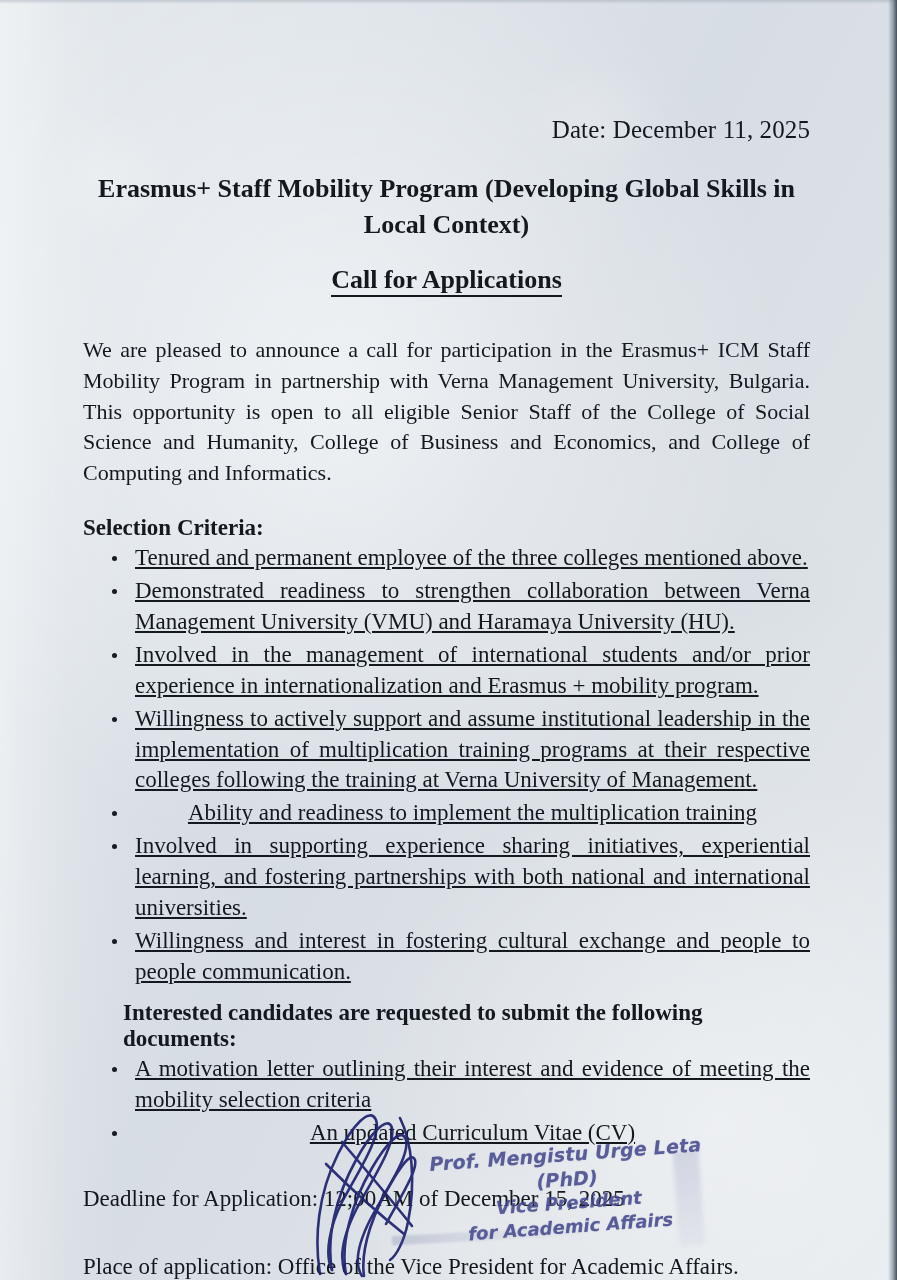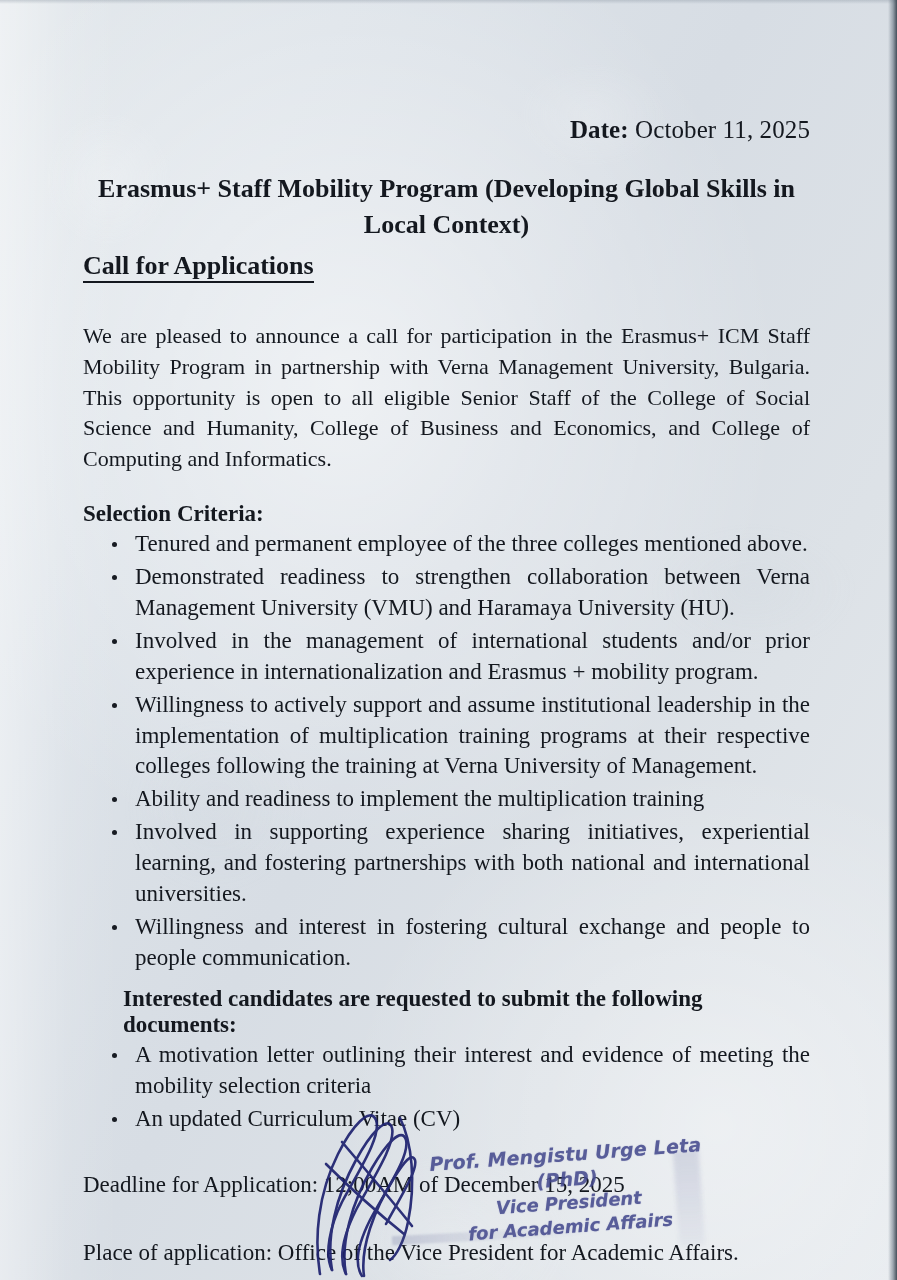--- a/index.html
+++ b/index.html
@@ -68,40 +68,40 @@
     color: #14181f;
   }
 
   .date-line {
     text-align: right;
     font-size: 25px;
     line-height: 1.25;
     margin-top: 114px;
     letter-spacing: .1px;
   }
-  .date-line .lbl { font-weight: bold; }
+  .date-line .lbl { font-weight: normal; }
 
   .h-announcement {
     text-align: center;
     font-size: 25px;
     font-weight: bold;
     margin-top: 29px;
   }
   .h-title {
     text-align: center;
     font-size: 26px;
     font-weight: bold;
     line-height: 1.38;
     margin-top: 26px;
   }
   .h-call {
-    text-align: left;
+    text-align: center;
     font-size: 26px;
     font-weight: bold;
-    margin-top: 8px;
+    margin-top: 22px;
   }
   .h-call span {
     border-bottom: 2.5px solid #14181f;
     padding-bottom: 1px;
   }
 
   p.body-para {
     font-size: 22px;
     line-height: 1.40;
     text-align: justify;
@@ -113,40 +113,41 @@
     font-size: 23px;
     font-weight: bold;
     margin-top: 26px;
   }
   .section-head.tight { margin-top: 12px; margin-left: 40px; }
 
   ul.crit {
     list-style: none;
     margin: 2px 0 0 0;
     padding: 0;
+    text-decoration: underline;
   }
   ul.crit > li {
     position: relative;
     font-size: 23px;
     line-height: 1.345;
     text-align: justify;
     padding-left: 52px;
     margin-top: 2px;
   }
   ul.crit > li::before {
     content: "";
     position: absolute;
     left: 29px;
     top: 13px;
     width: 5px;
     height: 5px;
     border-radius: 50%;
     background: #171b22;
   }
-  ul.crit > li.nojust { text-align: left; }
+  ul.crit > li.nojust { text-align: center; }
 
   .tail-line {
     font-size: 23px;
     line-height: 1.4;
     text-align: justify;
   }
   .tail-line.deadline { margin-top: 34px; text-align: left; }
   .tail-line.place    { margin-top: 36px; }
 
   
@@ -209,21 +210,21 @@
 <div id="page">
   <div id="grain"></div>
   <div id="crease"></div>
   <div id="top-edge"></div>
   <div id="right-edge"></div>
 
   <div id="content">
 
     <div class="date-line">
       <span class="lbl">Date:</span>
-      <span>October 11, 2025</span>
+      <span>December 11, 2025</span>
     </div>
 
 
     <div class="h-title">Erasmus+ Staff Mobility Program (Developing Global Skills in Local Context)</div>
 
     <div class="h-call">
       <span>Call for Applications</span>
     </div>
 
     <p class="body-para">We are pleased to announce a call for participation in the Erasmus+ ICM Staff Mobility Program in partnership with Verna Management University, Bulgaria. This opportunity is open to all eligible Senior Staff of the College of Social Science and Humanity, College of Business and Economics, and College of Computing and Informatics.</p>

